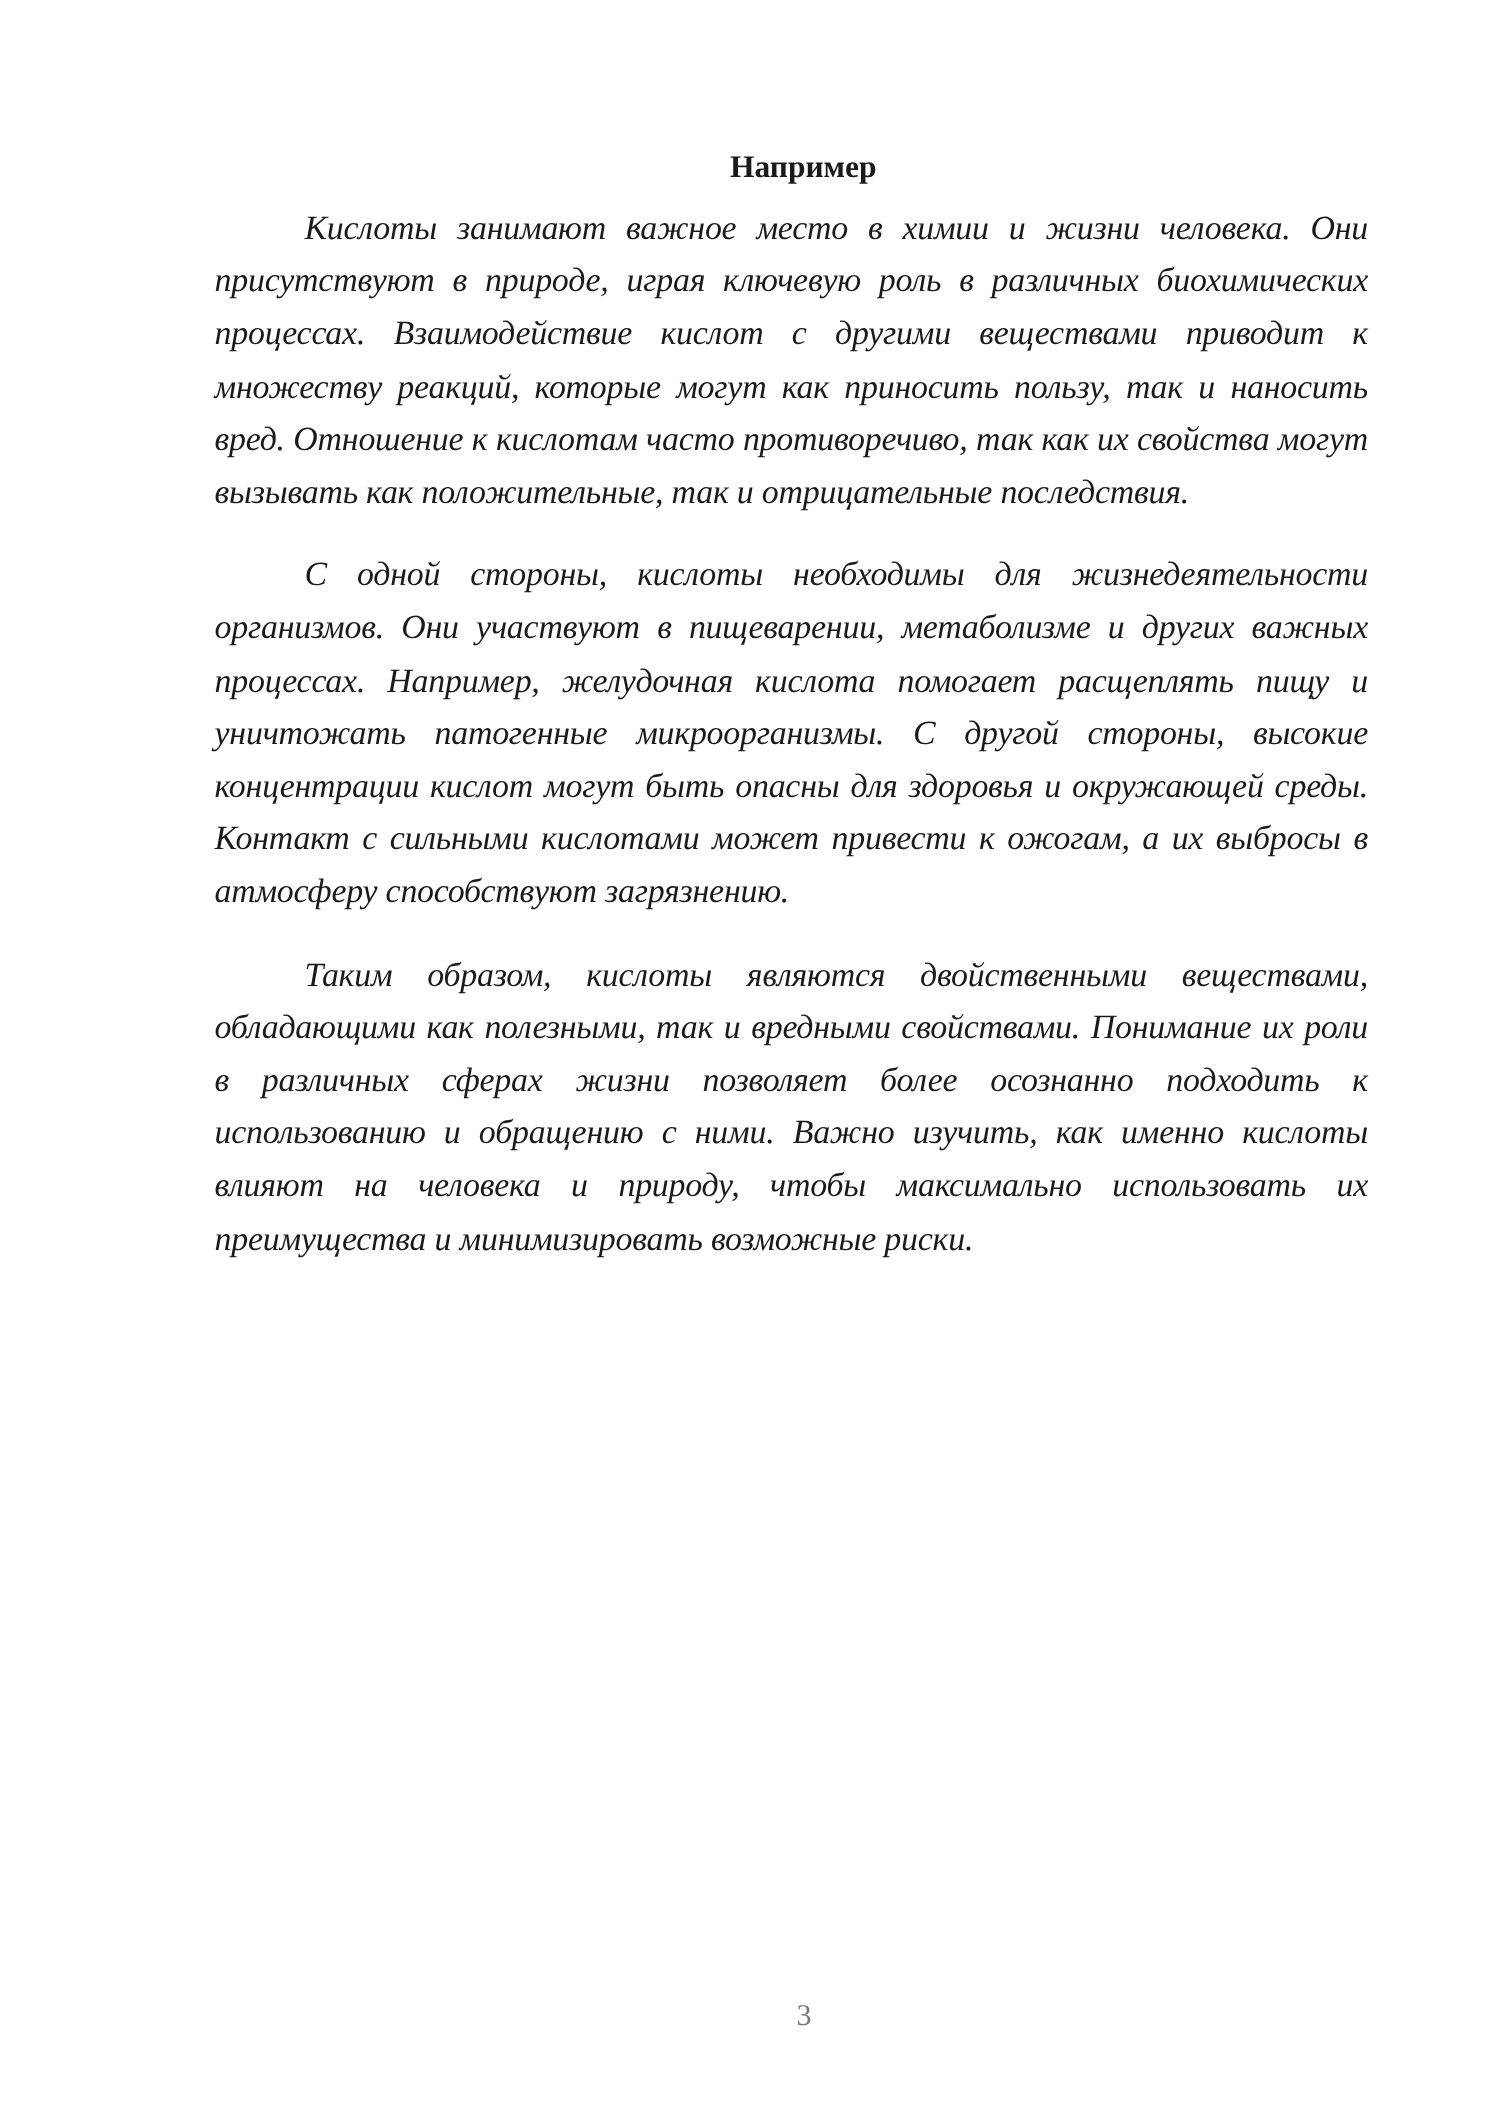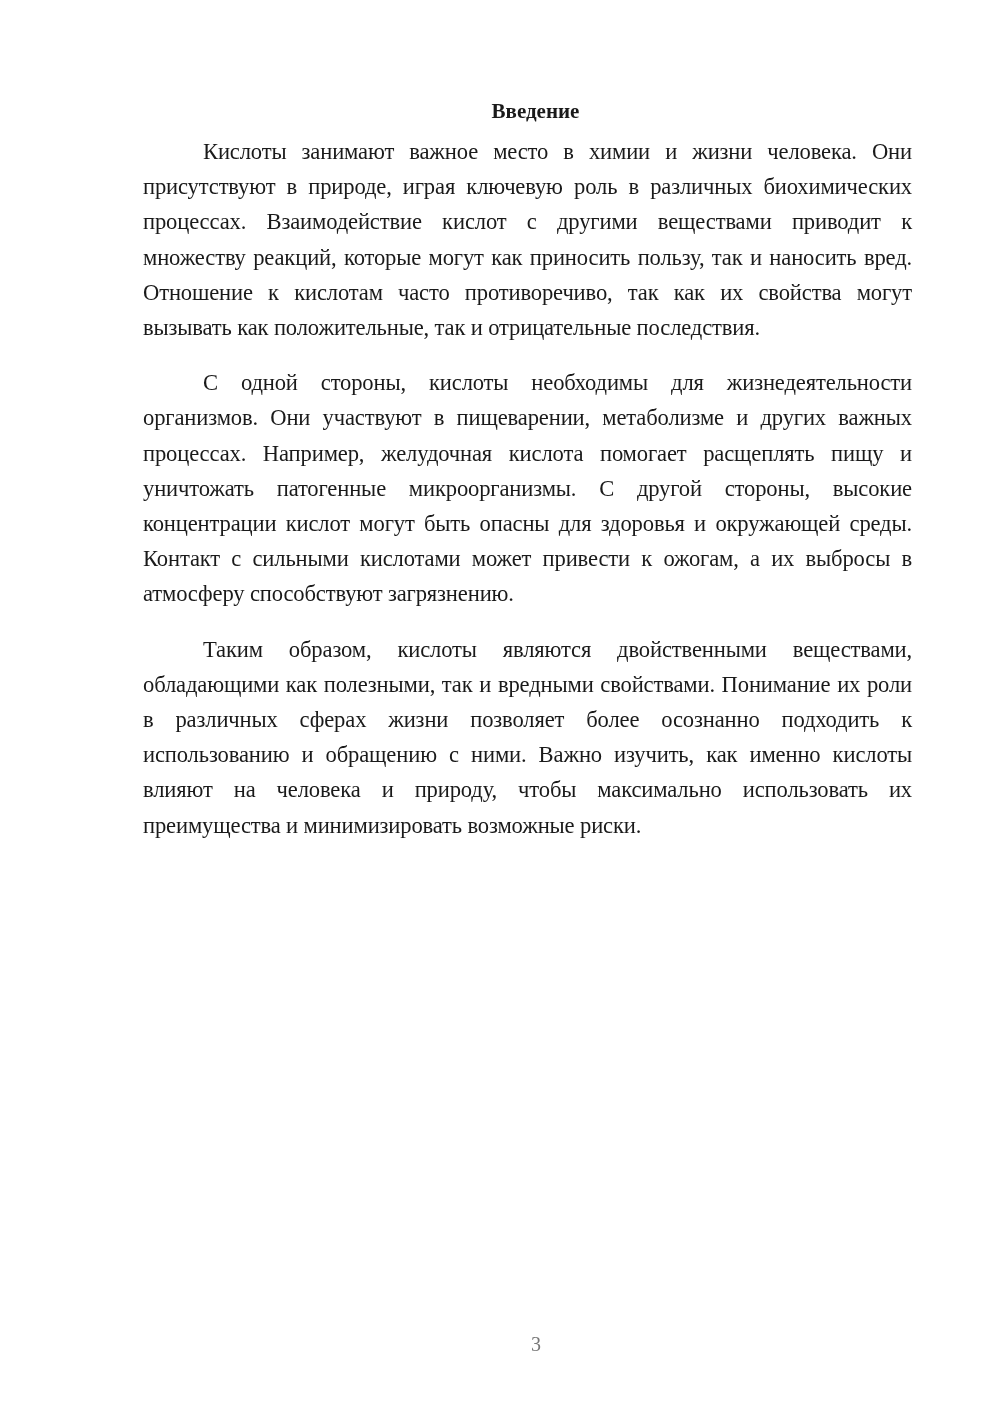--- a/index.html
+++ b/index.html
@@ -37,37 +37,38 @@
       margin: 0 0 8px 0;
       padding-left: 0;
     }
     .para {
       font-size: 22.6px;
       line-height: 35.2px;
       text-align: justify;
       text-indent: 60px;
       margin: 0 16px 20px 0;
       letter-spacing: -0.15px;
+      font-style: italic;
     }
     .page-number {
       position: absolute;
       left: 0;
       width: 1000px;
       top: 1333px;
       text-align: center;
       font-size: 20px;
       color: #777777;
       padding-left: 72px;
       box-sizing: border-box;
     }
   </style>
 </head>
 <body>
 
 <div class="page">
   <div class="content">
-    <h1 class="title">Введение</h1>
+    <h1 class="title">Например</h1>
     <p class="para">Кислоты занимают важное место в химии и жизни человека. Они присутствуют в природе, играя ключевую роль в различных биохимических процессах. Взаимодействие кислот с другими веществами приводит к множеству реакций, которые могут как приносить пользу, так и наносить вред. Отношение к кислотам часто противоречиво, так как их свойства могут вызывать как положительные, так и отрицательные последствия.</p>
     <p class="para">С одной стороны, кислоты необходимы для жизнедеятельности организмов. Они участвуют в пищеварении, метаболизме и других важных процессах. Например, желудочная кислота помогает расщеплять пищу и уничтожать патогенные микроорганизмы. С другой стороны, высокие концентрации кислот могут быть опасны для здоровья и окружающей среды. Контакт с сильными кислотами может привести к ожогам, а их выбросы в атмосферу способствуют загрязнению.</p>
     <p class="para">Таким образом, кислоты являются двойственными веществами, обладающими как полезными, так и вредными свойствами. Понимание их роли в различных сферах жизни позволяет более осознанно подходить к использованию и обращению с ними. Важно изучить, как именно кислоты влияют на человека и природу, чтобы максимально использовать их преимущества и минимизировать возможные риски.</p>
   </div>
   <div class="page-number">3</div>
 </div>
 
 </body></html>

